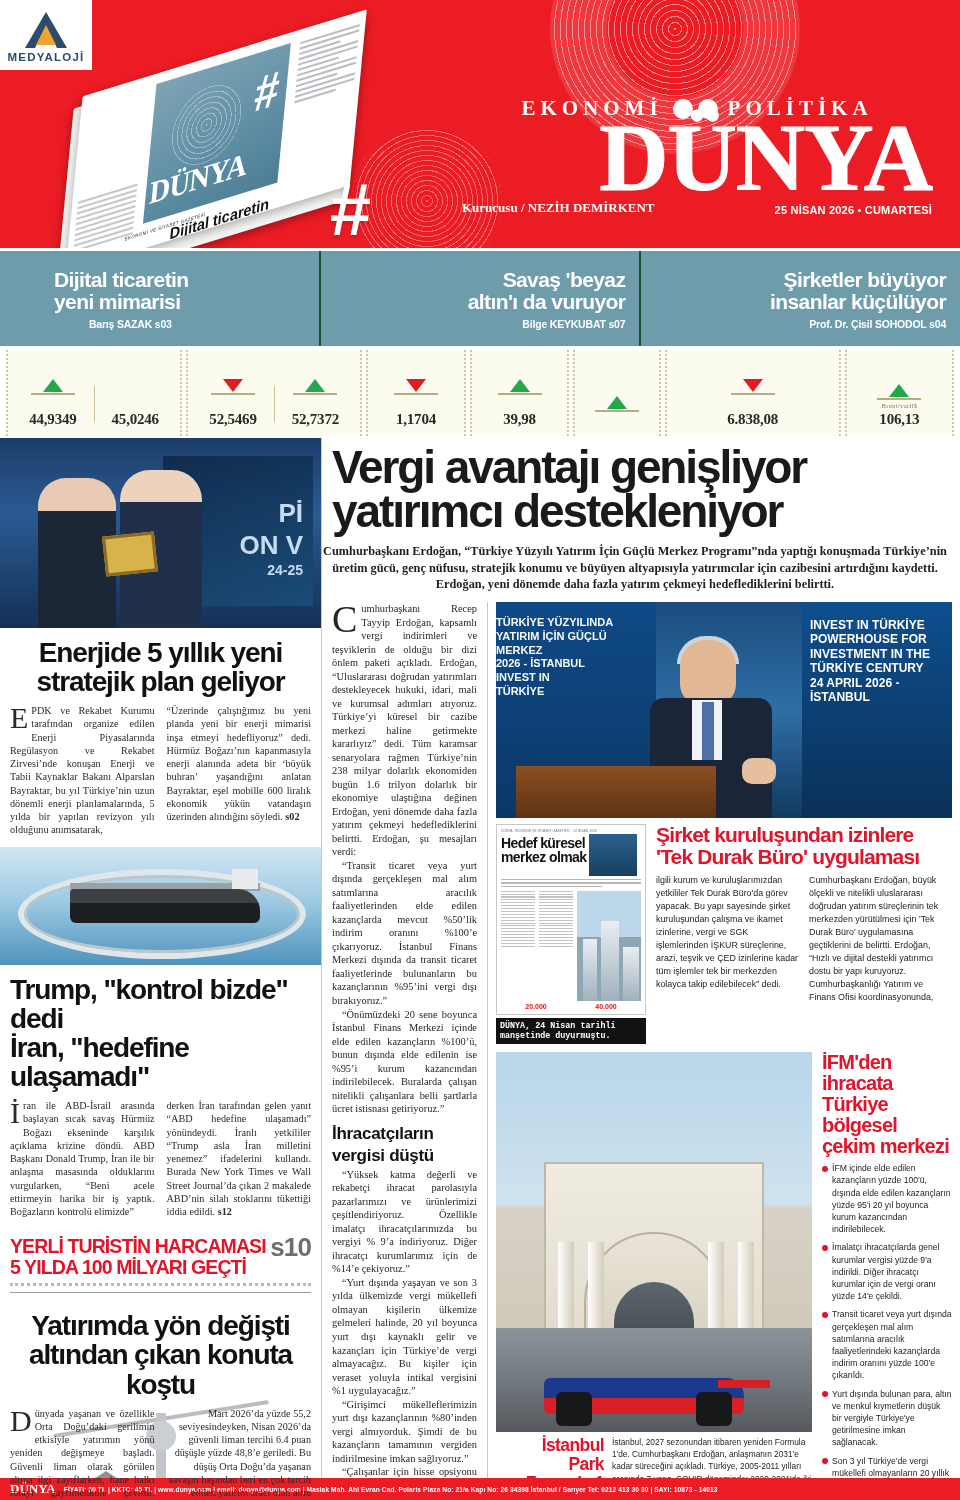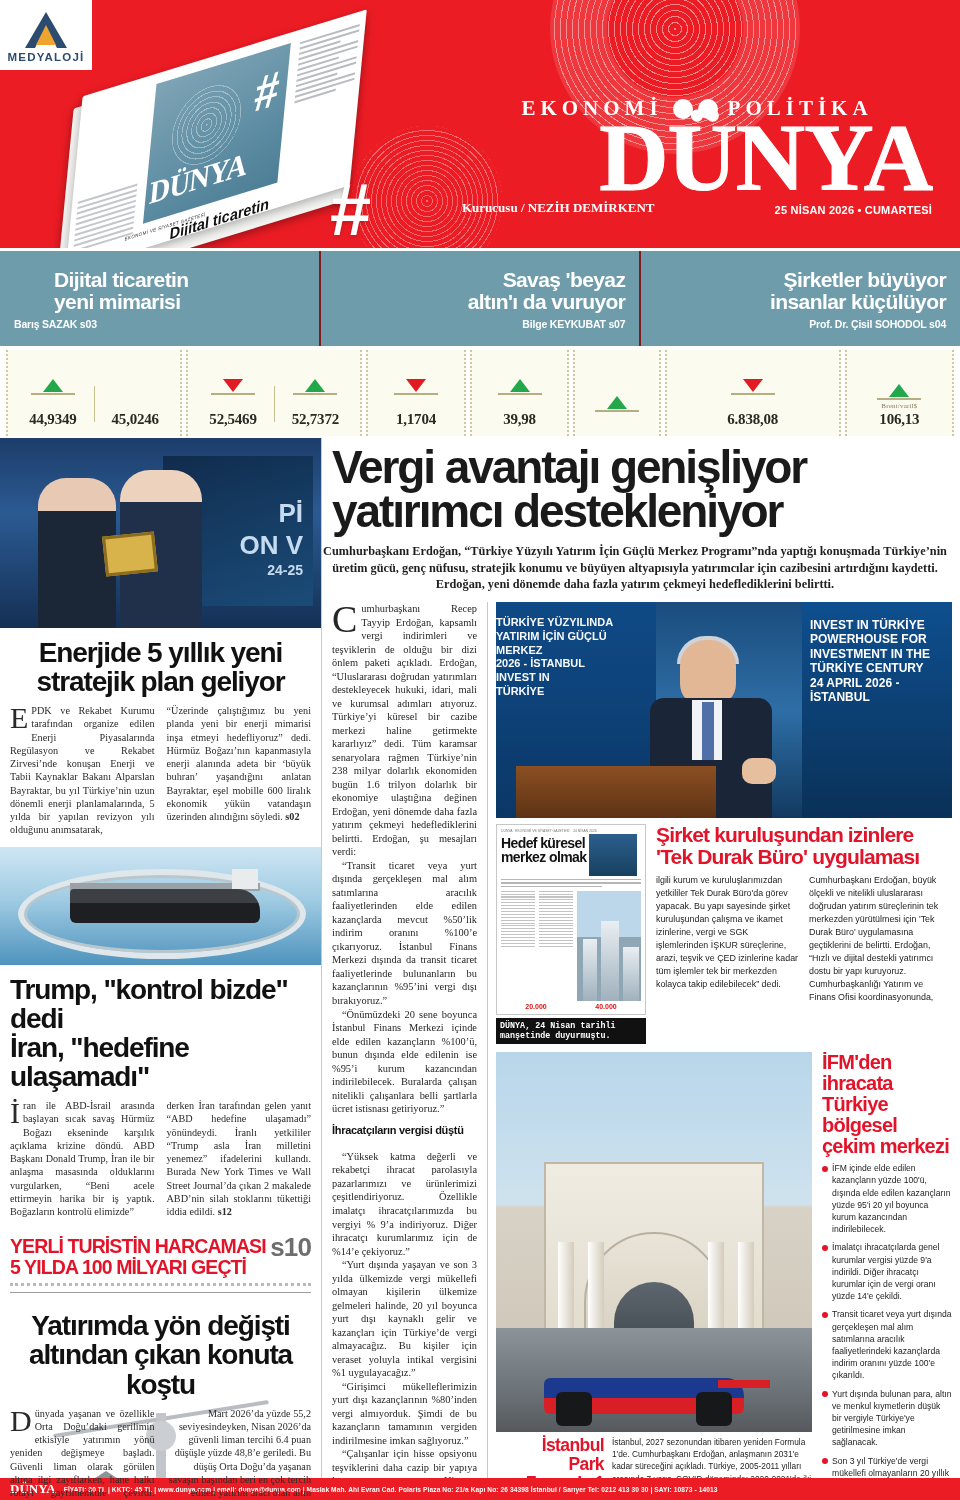--- a/index.html
+++ b/index.html
@@ -145,37 +145,37 @@
   .promo-bar {
     display:flex; width:960px; height:98px;
     background:#6e9cab;
     border-top:3px solid #ffffff;
   }
   .promo-cell {
     flex:1; padding:8px 14px 6px 14px;
     display:flex; flex-direction:column; justify-content:center;
     position:relative;
   }
-  .promo-cell + .promo-cell { border-left:2px solid #7f1d1d; }
+  .promo-cell + .promo-cell { border-left:2px solid #14532d; }
   .promo-head {
     font-family:"Liberation Sans",sans-serif;
     font-weight:bold; color:#ffffff;
     font-size:21px; line-height:1.02;
     letter-spacing:-.6px;
   }
   .promo-cell.c1 .promo-head { text-align:left; padding-left:40px;}
   .promo-cell.c2 .promo-head,
   .promo-cell.c3 .promo-head { text-align:right; }
   .promo-by {
     font-family:"Liberation Sans",sans-serif;
     font-weight:bold; color:#ffffff;
     font-size:10.5px; margin-top:6px; text-align:right;
     letter-spacing:-.2px;
   }
-  .promo-cell.c1 .promo-by { text-align:left; padding-right:58px; }
+  .promo-cell.c1 .promo-by { text-align:center; padding-right:58px; }
 
   
   .ticker {
     display:flex; width:960px; height:92px;
     background:#ffffff; padding:4px 6px 2px 6px; gap:4px;
   }
   .tk-group {
     position:relative; background:#fbfbef;
     display:flex; align-items:flex-end; justify-content:space-around;
     padding:6px 4px 8px 4px;
@@ -330,21 +330,21 @@
     line-height:1.30; text-align:justify; color:#262626;
     border-right:1px solid #c9c9c9;
   }
   .lead-text-col p { text-indent:10px; }
   .lead-text-col p.first { text-indent:0; }
   .lead-text-col p.first::first-letter {
     float:left; font-size:38px; line-height:.78; padding:3px 4px 0 0;
   }
   .sub-head-b {
     font-family:"Liberation Sans",sans-serif; font-weight:bold;
-    font-size:11px; color:#111; margin:7px 0 13px 0; letter-spacing:-.3px;
+    font-size:17px; color:#111; margin:7px 0 1px 0; letter-spacing:-.3px;
   }
 
   .lead-right { flex:1; padding:0 8px 0 8px; }
   .ph-erdogan {
     height:216px; position:relative; overflow:hidden;
     background:linear-gradient(180deg,#1a4c7d 0%,#2e6ea6 50%,#123a60 100%);
   }
   .ph-erdogan .banner-l {
     position:absolute; left:0; top:0; width:160px; height:216px;
     background:linear-gradient(180deg,#0f4a87,#0b3766);

